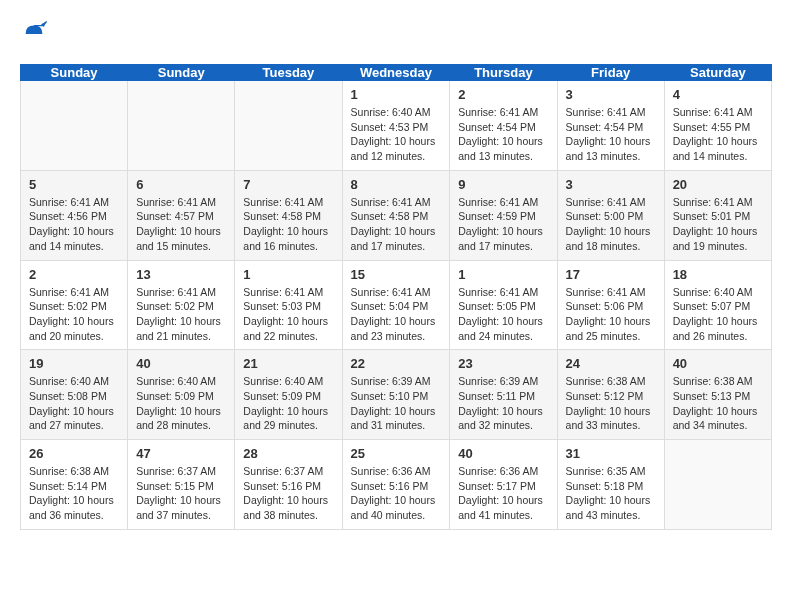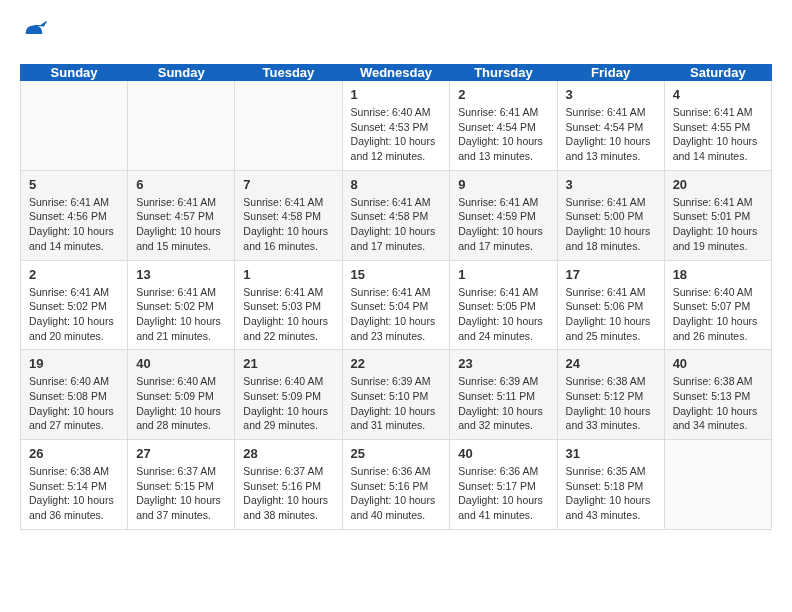--- a/index.html
+++ b/index.html
@@ -239,21 +239,21 @@
           <span class="day-number">40</span>
           <div class="day-info">Sunrise: 6:38 AM<br>Sunset: 5:13 PM<br>Daylight: 10 hours and 34 minutes.</div>
         </td>
       </tr>
       <tr>
         <td>
           <span class="day-number">26</span>
           <div class="day-info">Sunrise: 6:38 AM<br>Sunset: 5:14 PM<br>Daylight: 10 hours and 36 minutes.</div>
         </td>
         <td>
-          <span class="day-number">27</span>
+          <span class="day-number">47</span>
           <div class="day-info">Sunrise: 6:37 AM<br>Sunset: 5:15 PM<br>Daylight: 10 hours and 37 minutes.</div>
         </td>
         <td>
           <span class="day-number">28</span>
           <div class="day-info">Sunrise: 6:37 AM<br>Sunset: 5:16 PM<br>Daylight: 10 hours and 38 minutes.</div>
         </td>
         <td>
           <span class="day-number">25</span>
           <div class="day-info">Sunrise: 6:36 AM<br>Sunset: 5:16 PM<br>Daylight: 10 hours and 40 minutes.</div>
         </td>

